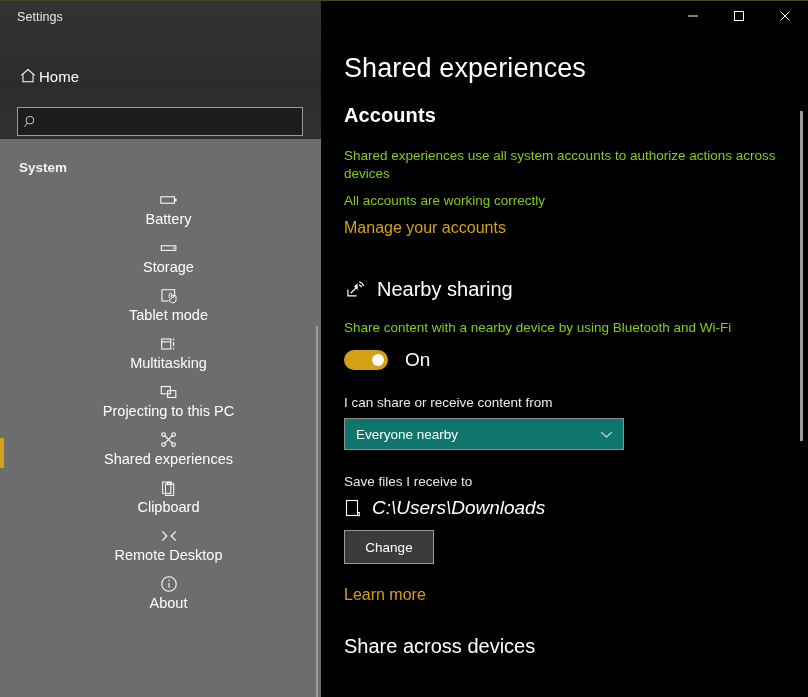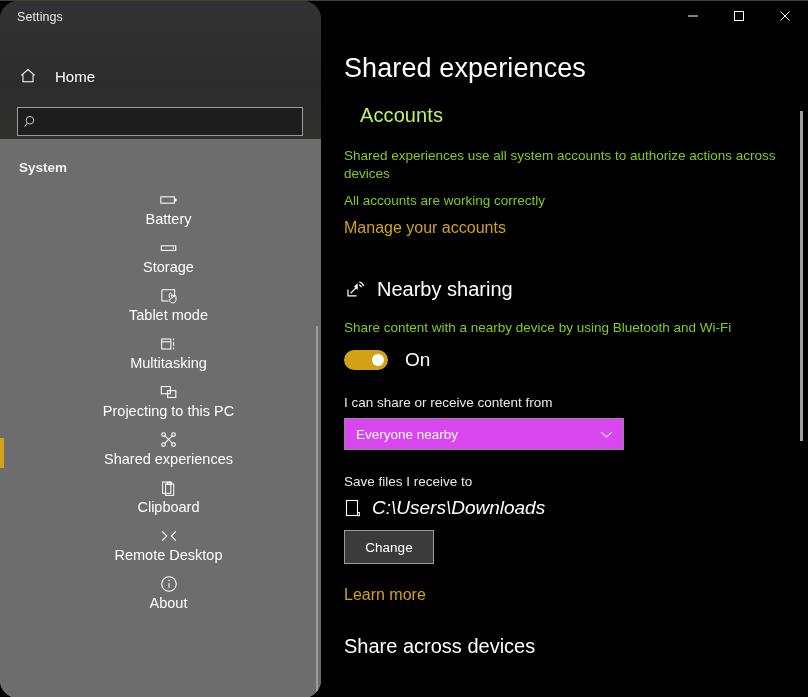--- a/index.html
+++ b/index.html
@@ -27,21 +27,20 @@
 
   
   #sidebar {
     position: absolute;
     left: 0;
     top: 0;
     width: 321px;
     height: 697px;
     background: linear-gradient(to bottom, #313131 0px, #2e2e2e 100px, #333333 137px, #6b6b6b 139px, #6e6e6e 400px, #6c6c6c 697px);
     overflow: hidden;
-    border-radius: 18px;
   }
   #sidebar-top-fill {
     position: absolute;
     left: 0; top: 0; width: 321px; height: 138px;
     background: linear-gradient(to bottom, #333333, #2c2c2c 60%, #30302f);
   }
   #sidebar-bottom-fill {
     position: absolute;
     left: 0; top: 138px; width: 321px; height: 559px;
     background: #6d6d6d;
@@ -69,21 +68,21 @@
   }
   .home-icon {
     width: 22px;
     height: 22px;
     margin-left: 17px;
     display: flex;
     align-items: center;
     justify-content: center;
   }
   .home-label {
-    margin-left: 16px;
+    margin-left: 0;
     font-size: 15px;
     color: #ffffff;
   }
 
   #search-box {
     position: absolute;
     left: 17px;
     top: 106px;
     width: 286px;
     height: 29px;
@@ -213,23 +212,23 @@
 
   #content {
     position: absolute;
     left: 23px;
     top: 103px;
     width: 450px;
   }
 
   .h2 {
     font-size: 20px;
-    font-weight: 400;
-    color: #bef264;
-    margin: 0 0 20px 16px;
+    font-weight: 700;
+    color: #ffffff;
+    margin: 0 0 20px 0;
     letter-spacing: 0.1px;
   }
   .body-text {
     font-size: 13.5px;
     color: #84cc16;
     line-height: 18px;
     margin: 0 0 9px 0;
     max-width: 440px;
   }
   .link {
@@ -296,21 +295,21 @@
     color: #e9e9e9;
     margin-top: 24px;
     margin-bottom: 8px;
   }
 
   .combo {
     width: 280px;
     height: 32px;
     box-sizing: border-box;
     border: 1px solid #8e8e8e;
-    background: #d946ef;
+    background: #0f766e;
     display: flex;
     align-items: center;
     justify-content: space-between;
     padding: 0 10px 0 11px;
     cursor: pointer;
   }
   .combo-value {
     font-size: 13.5px;
     color: #ffffff;
   }

